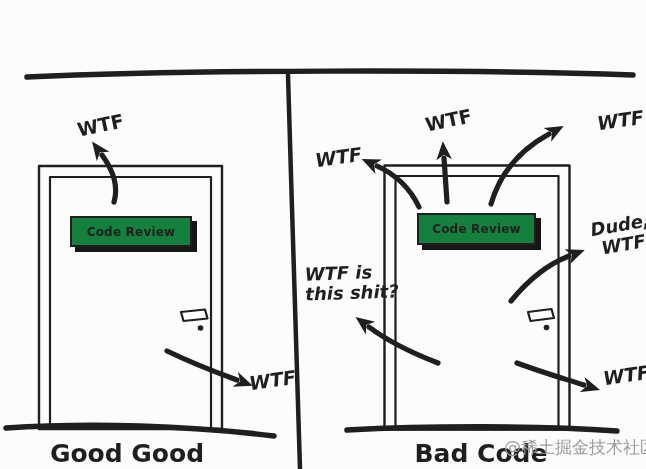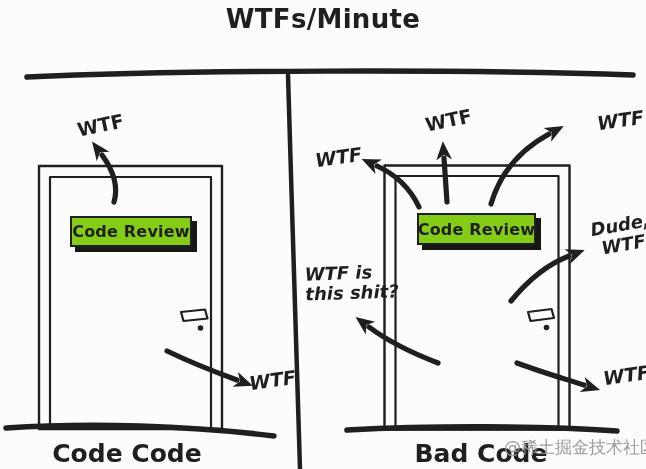--- a/index.html
+++ b/index.html
@@ -30,24 +30,24 @@
     line-height:20px; font-style:italic; transform:rotate(-10deg);
     text-align:center; white-space:nowrap;
   }
   #question-label {
     position:absolute; left:305px; top:263px; font-weight:bold; font-size:18px;
     line-height:19.5px; font-style:italic; transform:rotate(-2deg);
     white-space:nowrap;
   }
   #wtf-bad-bottomright { left:603px; top:364px; transform:rotate(-8deg); }
   .sign {
-    position:absolute; background:#84cc16; border:2.5px solid #1f1f1f;
+    position:absolute; background:#15803d; border:2.5px solid #1f1f1f;
     box-shadow:5px 5px 0 #171717;
     display:flex; align-items:center; justify-content:center;
-    font-weight:bold; font-size:16px; letter-spacing:0.2px; white-space:nowrap;
+    font-weight:bold; font-size:12px; letter-spacing:0.2px; white-space:nowrap;
   }
   #sign-good { left:70px;  top:216px; width:122px; height:31px; }
   #sign-bad  { left:417px; top:213px; width:119px; height:32px; }
   .caption {
     position:absolute; width:180px; text-align:center;
     font-weight:bold; font-size:25px; white-space:nowrap;
   }
   #caption-good { left:37px;  top:439px; }
   #caption-bad  { left:391px; top:439px; }
   #watermark {
@@ -95,27 +95,26 @@
         <path d="M447,202 C446,188 445,172 444,158" marker-end="url(#ah)"></path>
         <path d="M491,204 C499,176 518,151 549,134" marker-end="url(#ah)"></path>
         <path d="M511,301 C529,279 548,264 569,256" marker-end="url(#ah)"></path>
         <path d="M438,363 C412,353 389,342 369,327" marker-end="url(#ah)"></path>
         <path d="M517,363 C541,372 562,378 584,385" marker-end="url(#ah)"></path>
       </g>
     </g>
   </svg>
 
   <div class="title">
-    <div>WTFs/Minute</div>
   </div>
 
   <div class="wtf" id="wtf-good-top">WTF</div>
   <div class="sign" id="sign-good">Code Review</div>
   <div class="wtf ital" id="wtf-good-bottom">WTF</div>
-  <div class="caption" id="caption-good">Code Code</div>
+  <div class="caption" id="caption-good">Good Good</div>
 
   <div class="wtf ital" id="wtf-bad-left">WTF</div>
   <div class="wtf" id="wtf-bad-top">WTF</div>
   <div class="wtf ital" id="wtf-bad-topright">WTF</div>
   <div class="sign" id="sign-bad">Code Review</div>
   <div id="dude-label">
     <div>Dude,</div>
     <div>WTF</div>
   </div>
   <div id="question-label">

